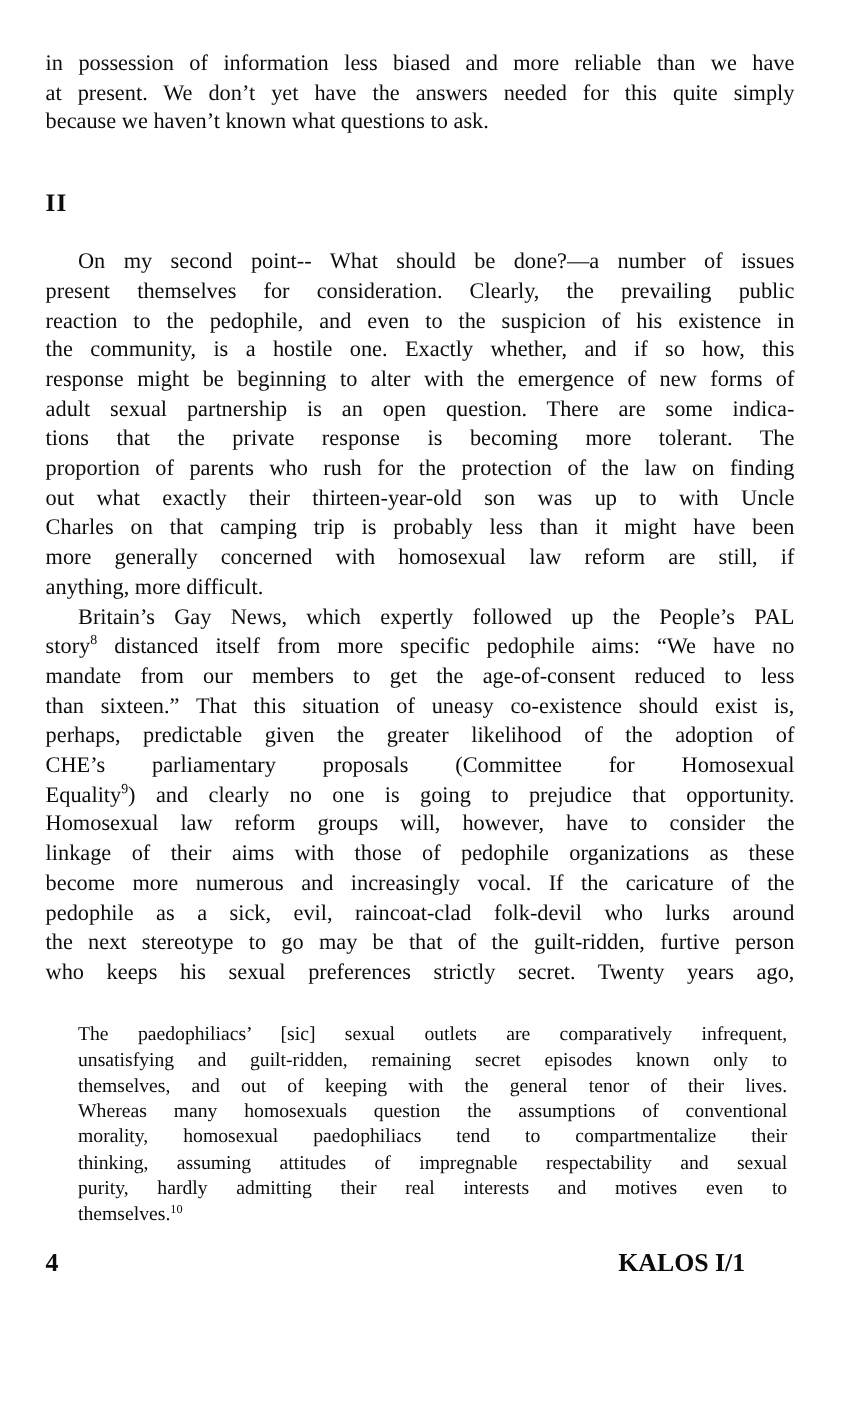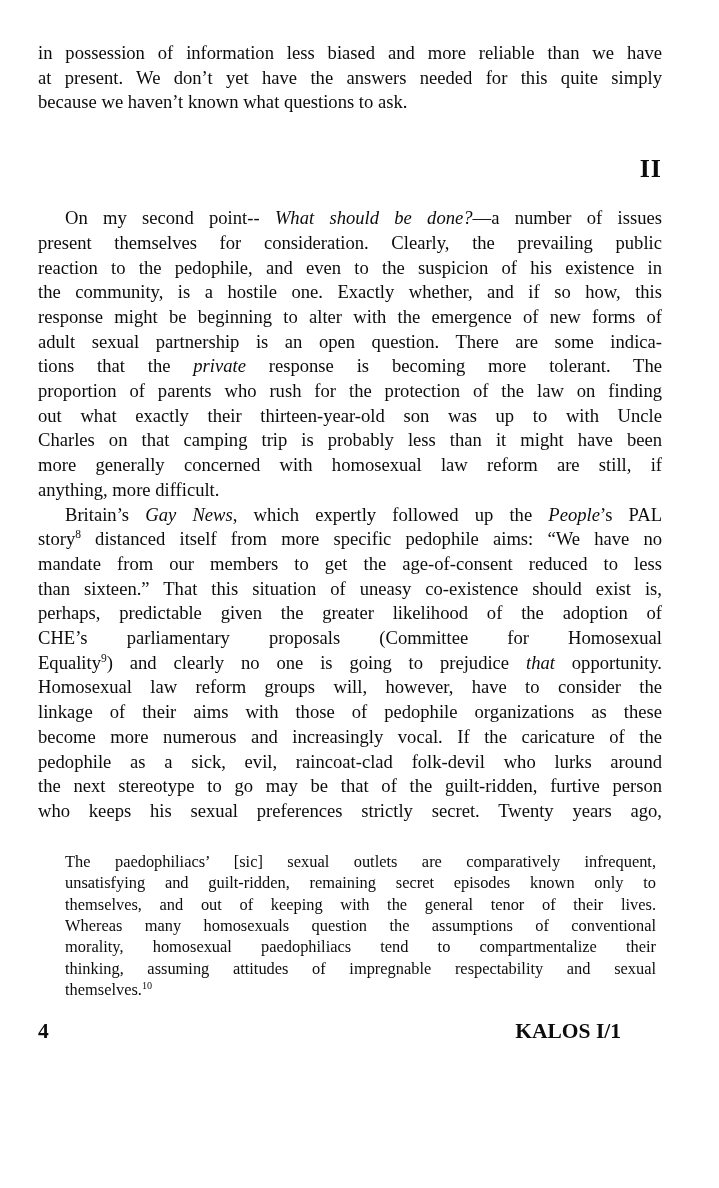--- a/index.html
+++ b/index.html
@@ -13,33 +13,33 @@
     color:#0c0c0c;
     overflow:hidden;
   }
   .text-column{width:624px;}
   .para{font-size:18.6px;line-height:24.7px;}
   .line{text-align:justify;text-align-last:justify;}
   .line.last{text-align-last:left;}
   .line.indent{text-indent:27px;}
   .heading{
     font-weight:bold;
-    text-align:right;
-    font-size:26px;
+    text-align:left;
+    font-size:21px;
     line-height:26px;
     margin-top:41px;
     margin-bottom:24px;
     letter-spacing:1px;
   }
   .quote{
     font-size:16.4px;
     line-height:21.4px;
     margin:27px 6px 0 27px;
   }
-  .it{font-style:italic;}
+  .it{}
   .sup{font-size:0.62em;vertical-align:super;line-height:0;}
   .footer{
     display:flex;
     justify-content:space-between;
     align-items:baseline;
     font-weight:bold;
     font-size:21.5px;
     line-height:28px;
     margin-top:16px;
   }
@@ -84,20 +84,21 @@
         <div class="line"><span>the next stereotype to go may be that of the guilt-ridden, furtive person</span></div>
         <div class="line"><span>who keeps his sexual preferences strictly secret. Twenty years ago,</span></div>
       </div>
       <div class="quote">
         <div class="line"><span>The paedophiliacs’ [sic] sexual outlets are comparatively infrequent,</span></div>
         <div class="line"><span>unsatisfying and guilt-ridden, remaining secret episodes known only to</span></div>
         <div class="line"><span>themselves, and out of keeping with the general tenor of their lives.</span></div>
         <div class="line"><span>Whereas many homosexuals question the assumptions of conventional</span></div>
         <div class="line"><span>morality, homosexual paedophiliacs tend to compartmentalize their</span></div>
         <div class="line"><span>thinking, assuming attitudes of impregnable respectability and sexual</span></div>
+        <div class="line"><span>purity, hardly admitting their real interests and motives even to</span></div>
         <div class="line last"><span>themselves.</span><span class="sup">10</span></div>
       </div>
     </div>
   <div class="footer">
     <span>4</span>
     <span>KALOS I/1</span>
   </div>
 </div>
 
 </body></html>

